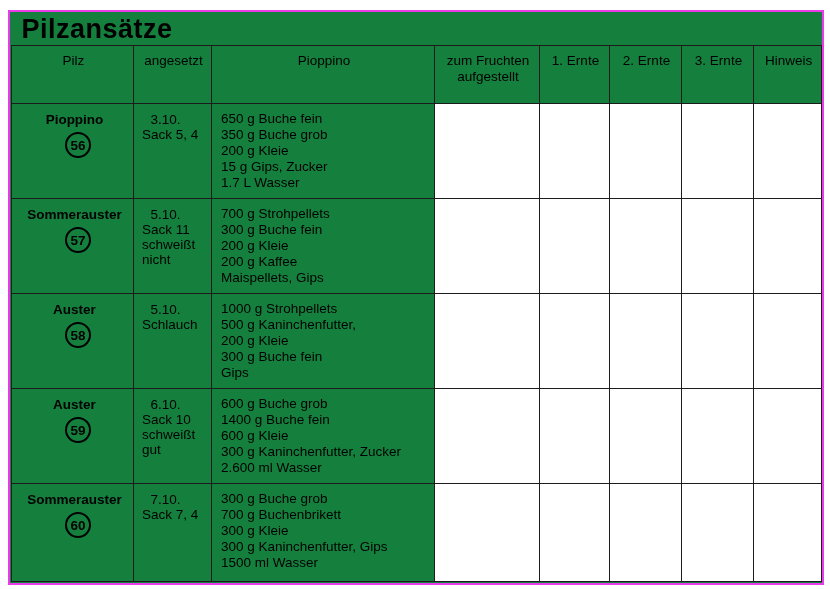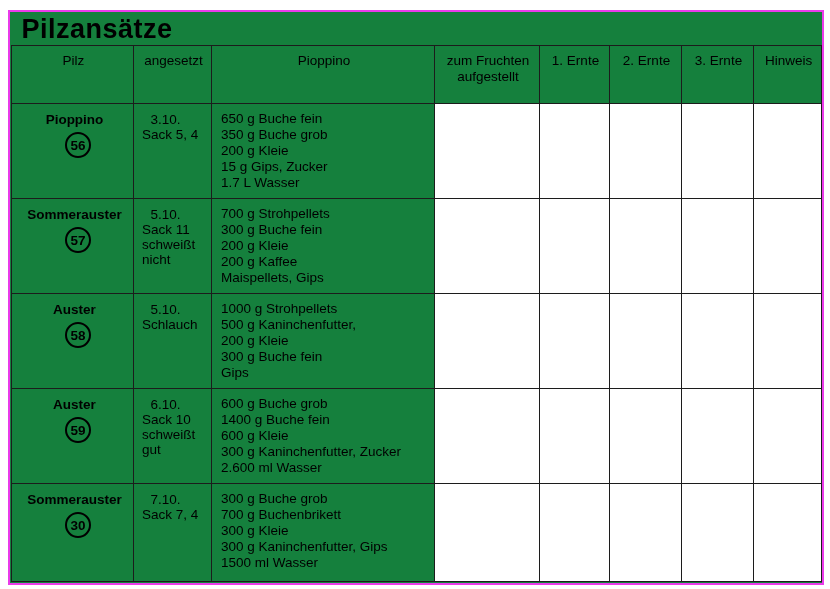--- a/index.html
+++ b/index.html
@@ -224,21 +224,21 @@
         <td class="empty-cell"></td>
         <td class="empty-cell"></td>
         <td class="empty-cell"></td>
         <td class="empty-cell"></td>
         <td class="empty-cell"></td>
       </tr>
 
       <tr class="data-row last">
         <td class="pilz-cell">
           <div class="pilz-name">Sommerauster</div>
-          <span class="num-badge">30</span>
+          <span class="num-badge">60</span>
         </td>
         <td class="date-cell">
           <div class="date-cell-inner">
             <div class="angesetzt-date">7.10.</div>
             <div class="angesetzt-note">Sack 7, 4</div>
           </div>
         </td>
         <td class="substrat-cell">300 g Buche grob
 700 g Buchenbrikett
 300 g Kleie

